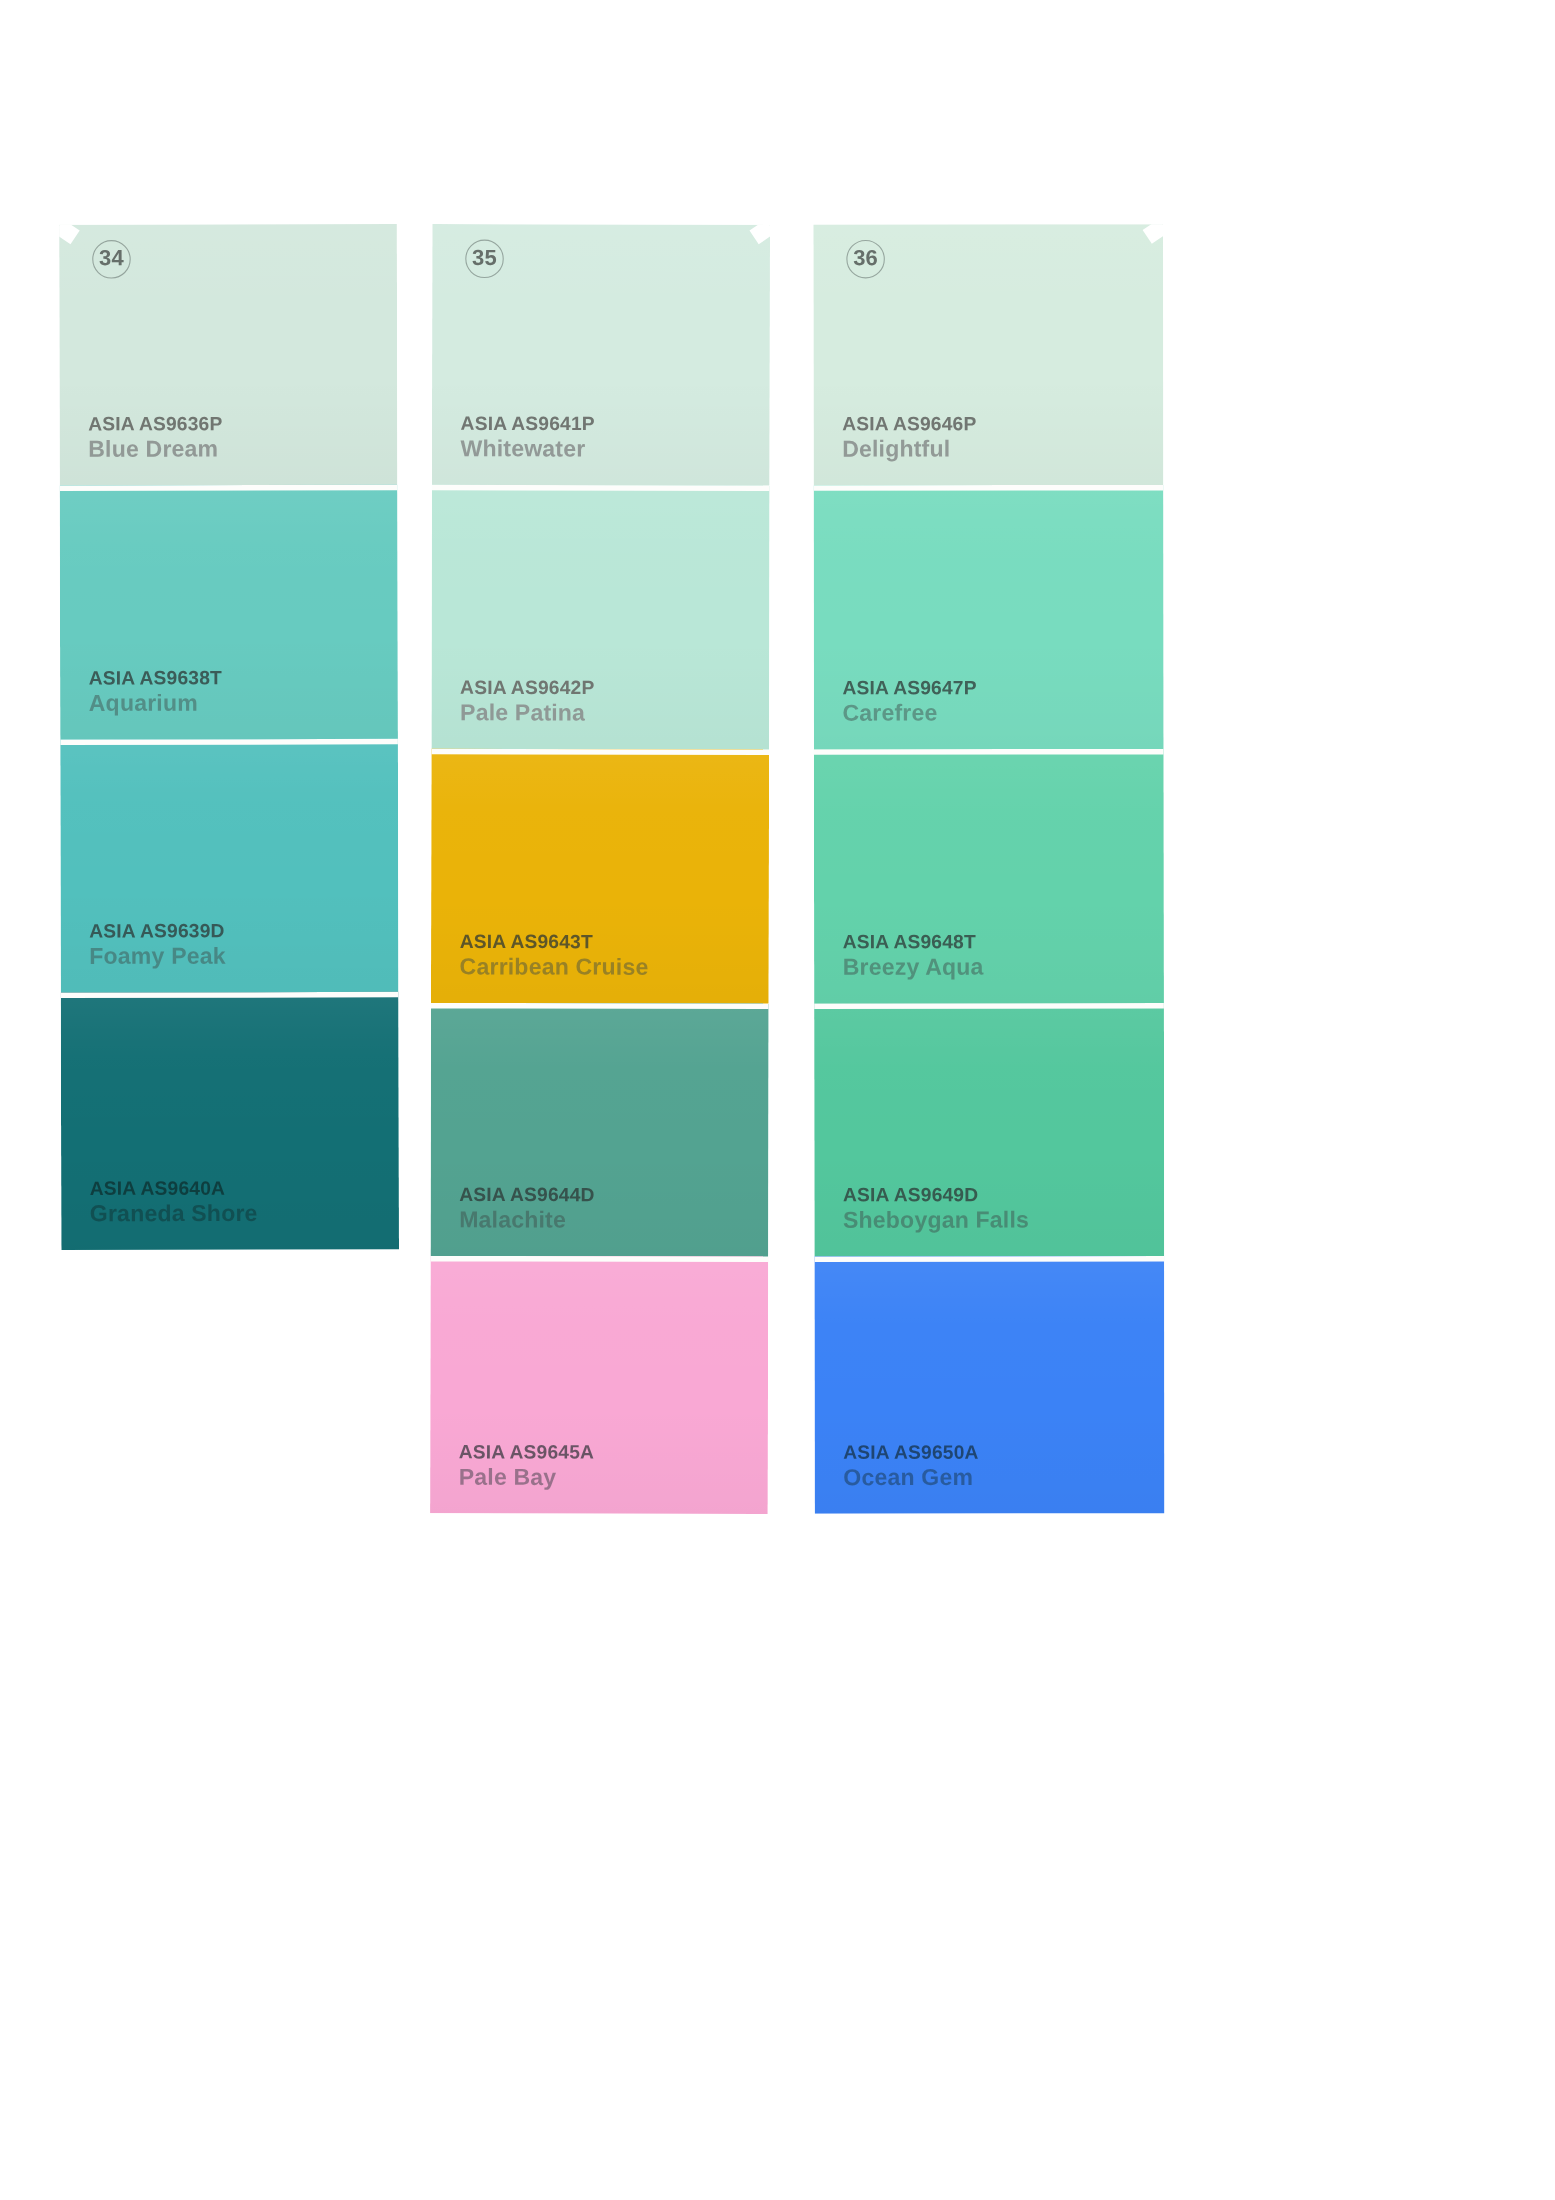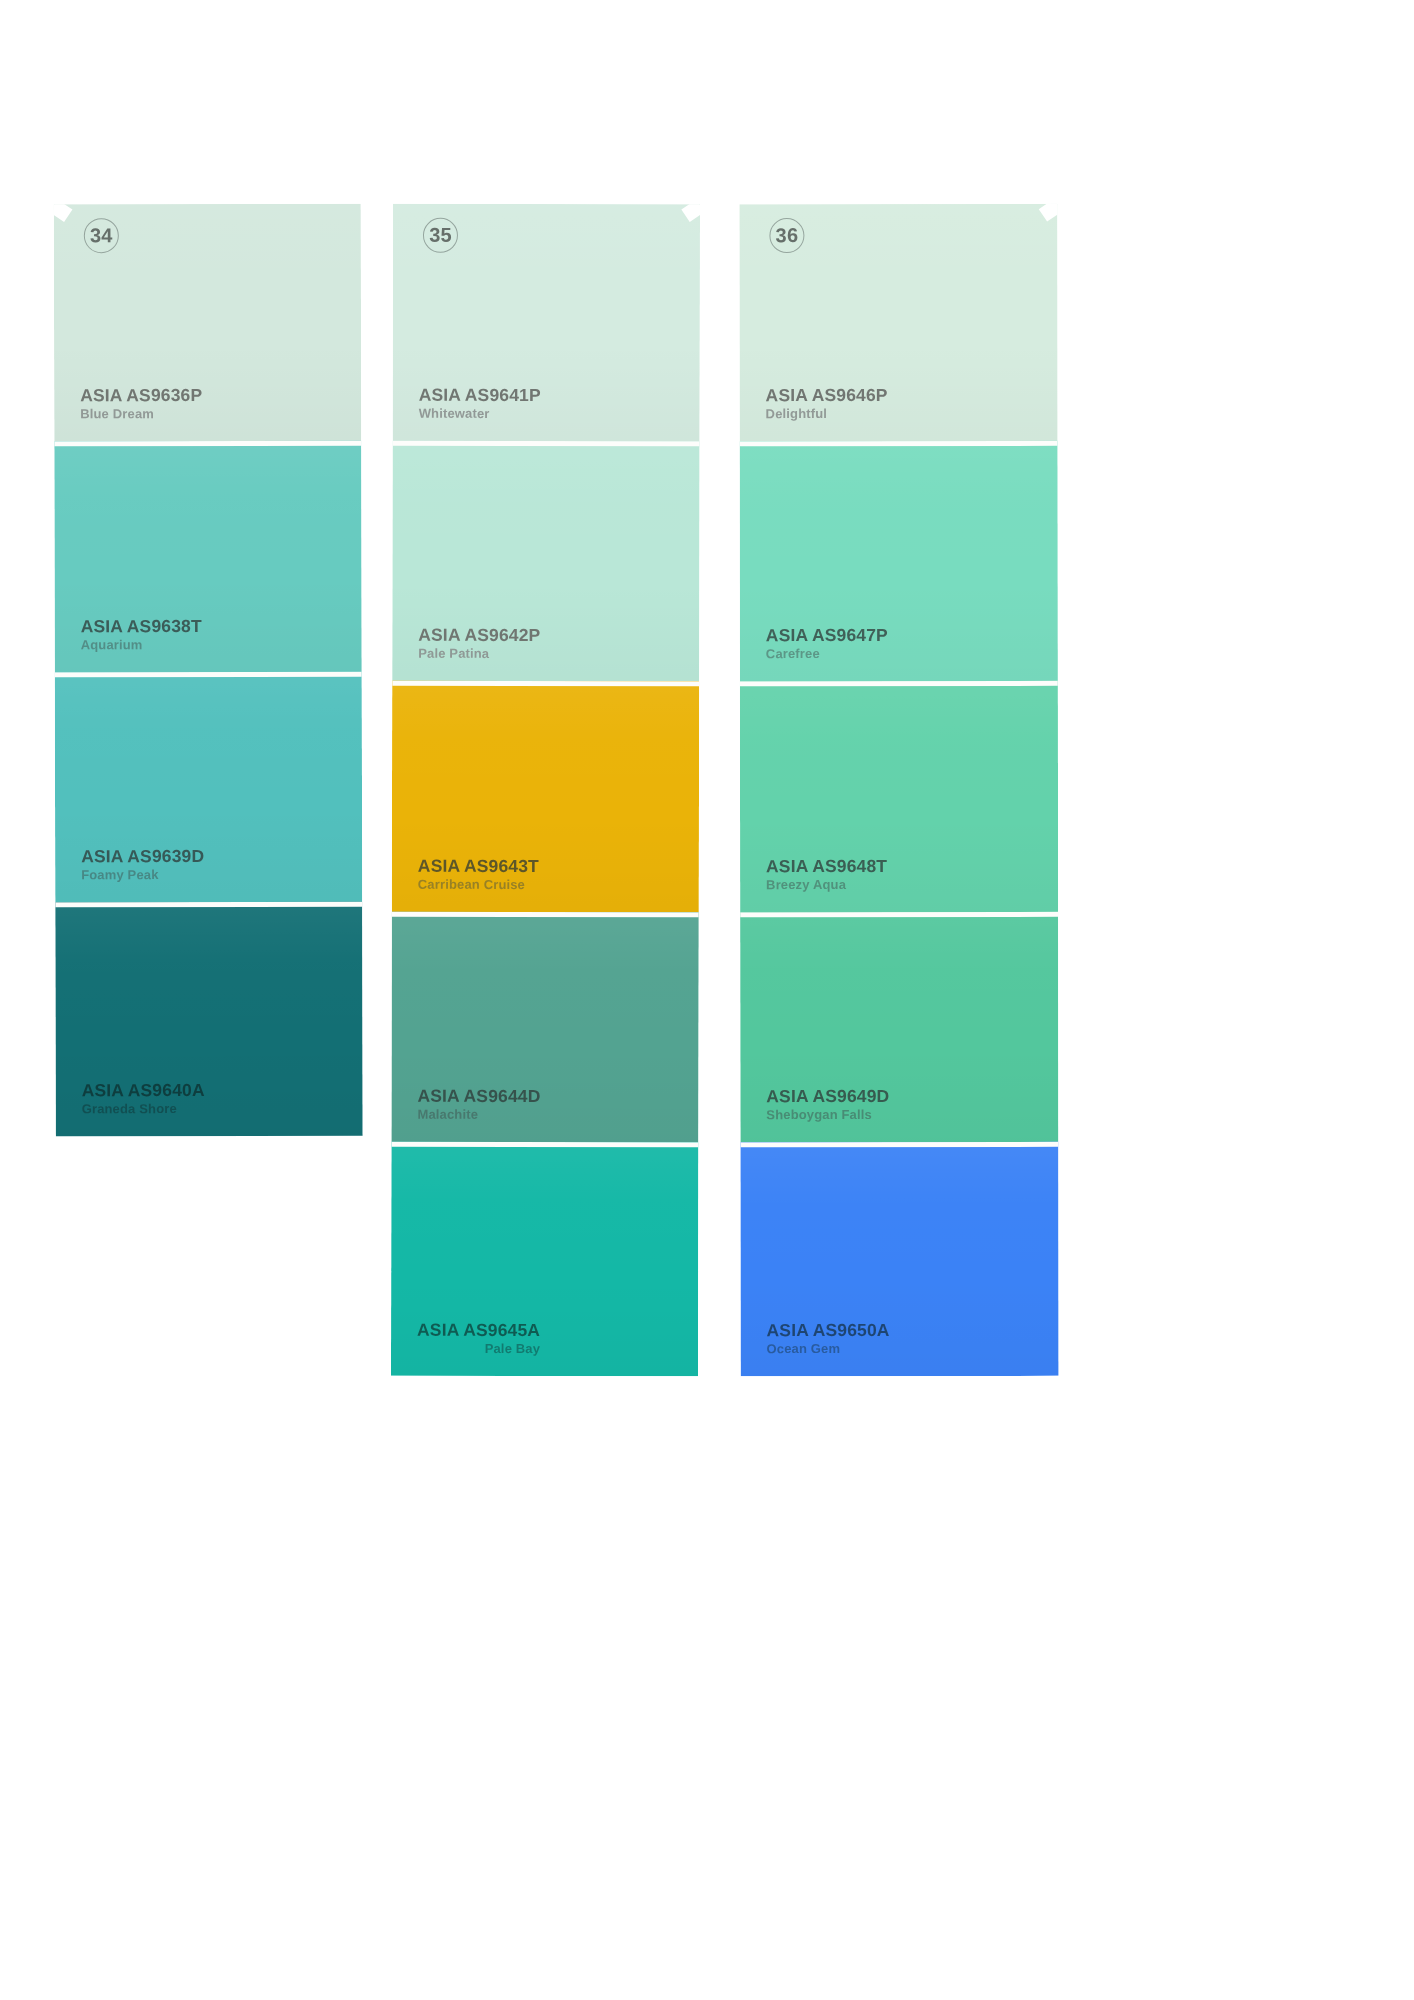--- a/index.html
+++ b/index.html
@@ -96,21 +96,21 @@
     line-height: 1.16;
     white-space: nowrap;
   }
   .code {
     font-size: 17.5px;
     font-weight: 700;
     letter-spacing: 0.15px;
     color: rgba(44,54,52,0.74);
   }
   .name {
-    font-size: 13px;
+    font-size: 21px;
     font-weight: 700;
     letter-spacing: 0.15px;
     color: rgba(62,74,72,0.46);
     margin-top: 1px;
   }
   
   .band.dark .code { color: rgba(12,30,28,0.60); }
   .band.dark .name { color: rgba(16,36,34,0.40); }
   
   .band.light .code { color: rgba(108,112,108,0.95); }
@@ -209,21 +209,21 @@
     </div>
 
     <div class="band b4" style="background-color: rgb(83, 163, 145);">
       <div class="sheen"></div>
       <div class="label">
         <div class="code">ASIA AS9644D</div>
         <div class="name">Malachite</div>
       </div>
     </div>
 
-    <div class="band b5 dark" style="background-color: #14b8a6; text-align: right;">
+    <div class="band b5 dark" style="background-color: #f9a8d4;">
       <div class="sheen"></div>
       <div class="label">
         <div class="code">ASIA AS9645A</div>
         <div class="name">Pale Bay</div>
       </div>
     </div>
   </div>
 
   <div class="card col3">
     <div class="corner-nick right"></div>

